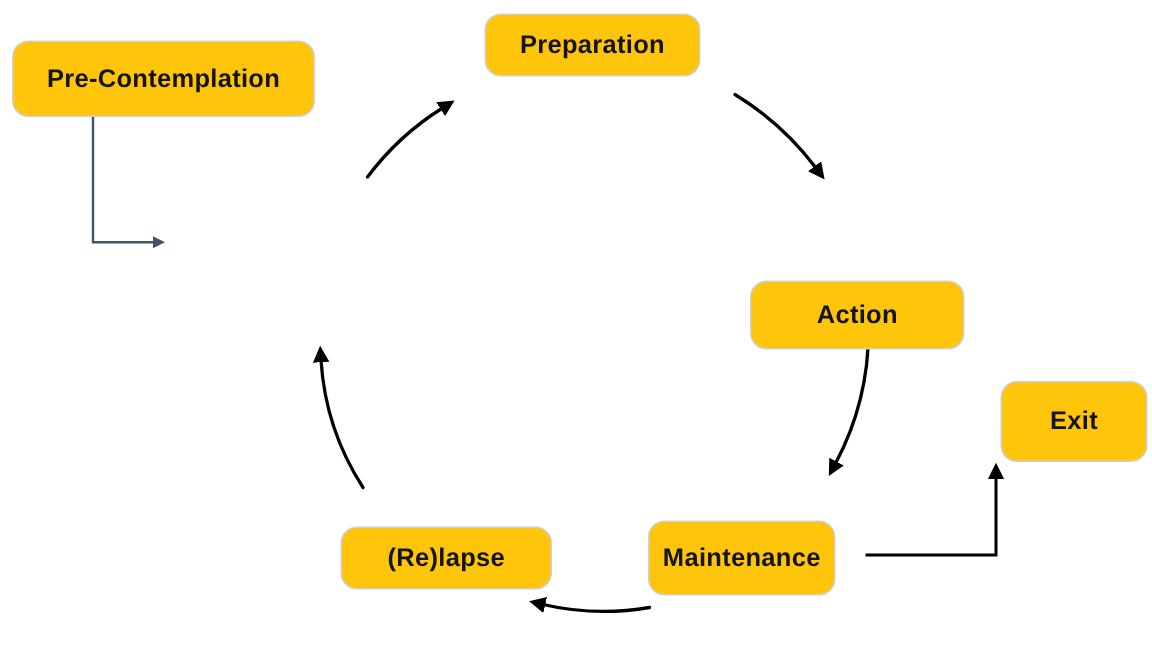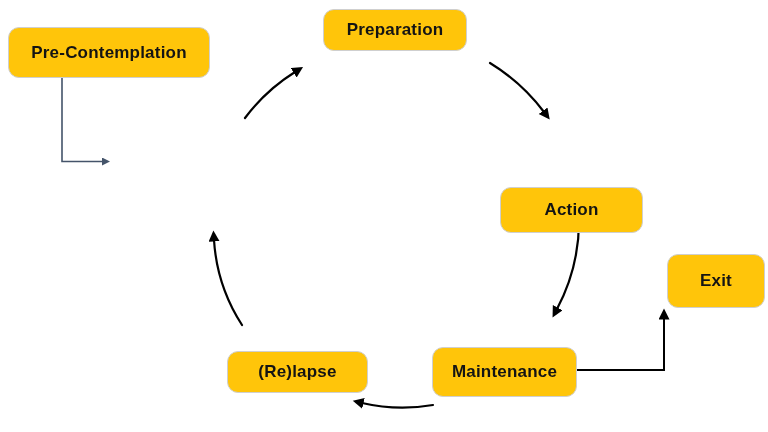--- a/index.html
+++ b/index.html
@@ -34,21 +34,21 @@
     font-size: 17px;
     color: var(--node-text, #141414);
     letter-spacing: 0.2px;
     white-space: nowrap;
   }
   #n-pre  { left: 8px;   top: 27px;  width: 202px; height: 51px; }
   #n-prep { left: 323px; top: 9px;   width: 144px; height: 42px; }
   #n-cont { left: 118px; top: 138px; width: 204px; height: 54px; }
   #n-act  { left: 500px; top: 143px; width: 143px; height: 46px; margin-top: 44px; }
   #n-exit { left: 619px; top: 254px; width: 98px;  height: 54px; margin-left: 48px; }
-  #n-main { left: 432px; top: 347px; width: 145px; height: 50px; text-align: right; }
+  #n-main { left: 432px; top: 347px; width: 125px; height: 50px; text-align: right; }
   #n-rel  { left: 217px; top: 351px; width: 141px; height: 42px; margin-left: 10px; }
 
   .arc-edge {
     fill: none;
     stroke: var(--arrow-color, #000000);
     stroke-width: 2.2;
     stroke-linecap: round;
   }
   .elbow-exit {
     fill: none;

